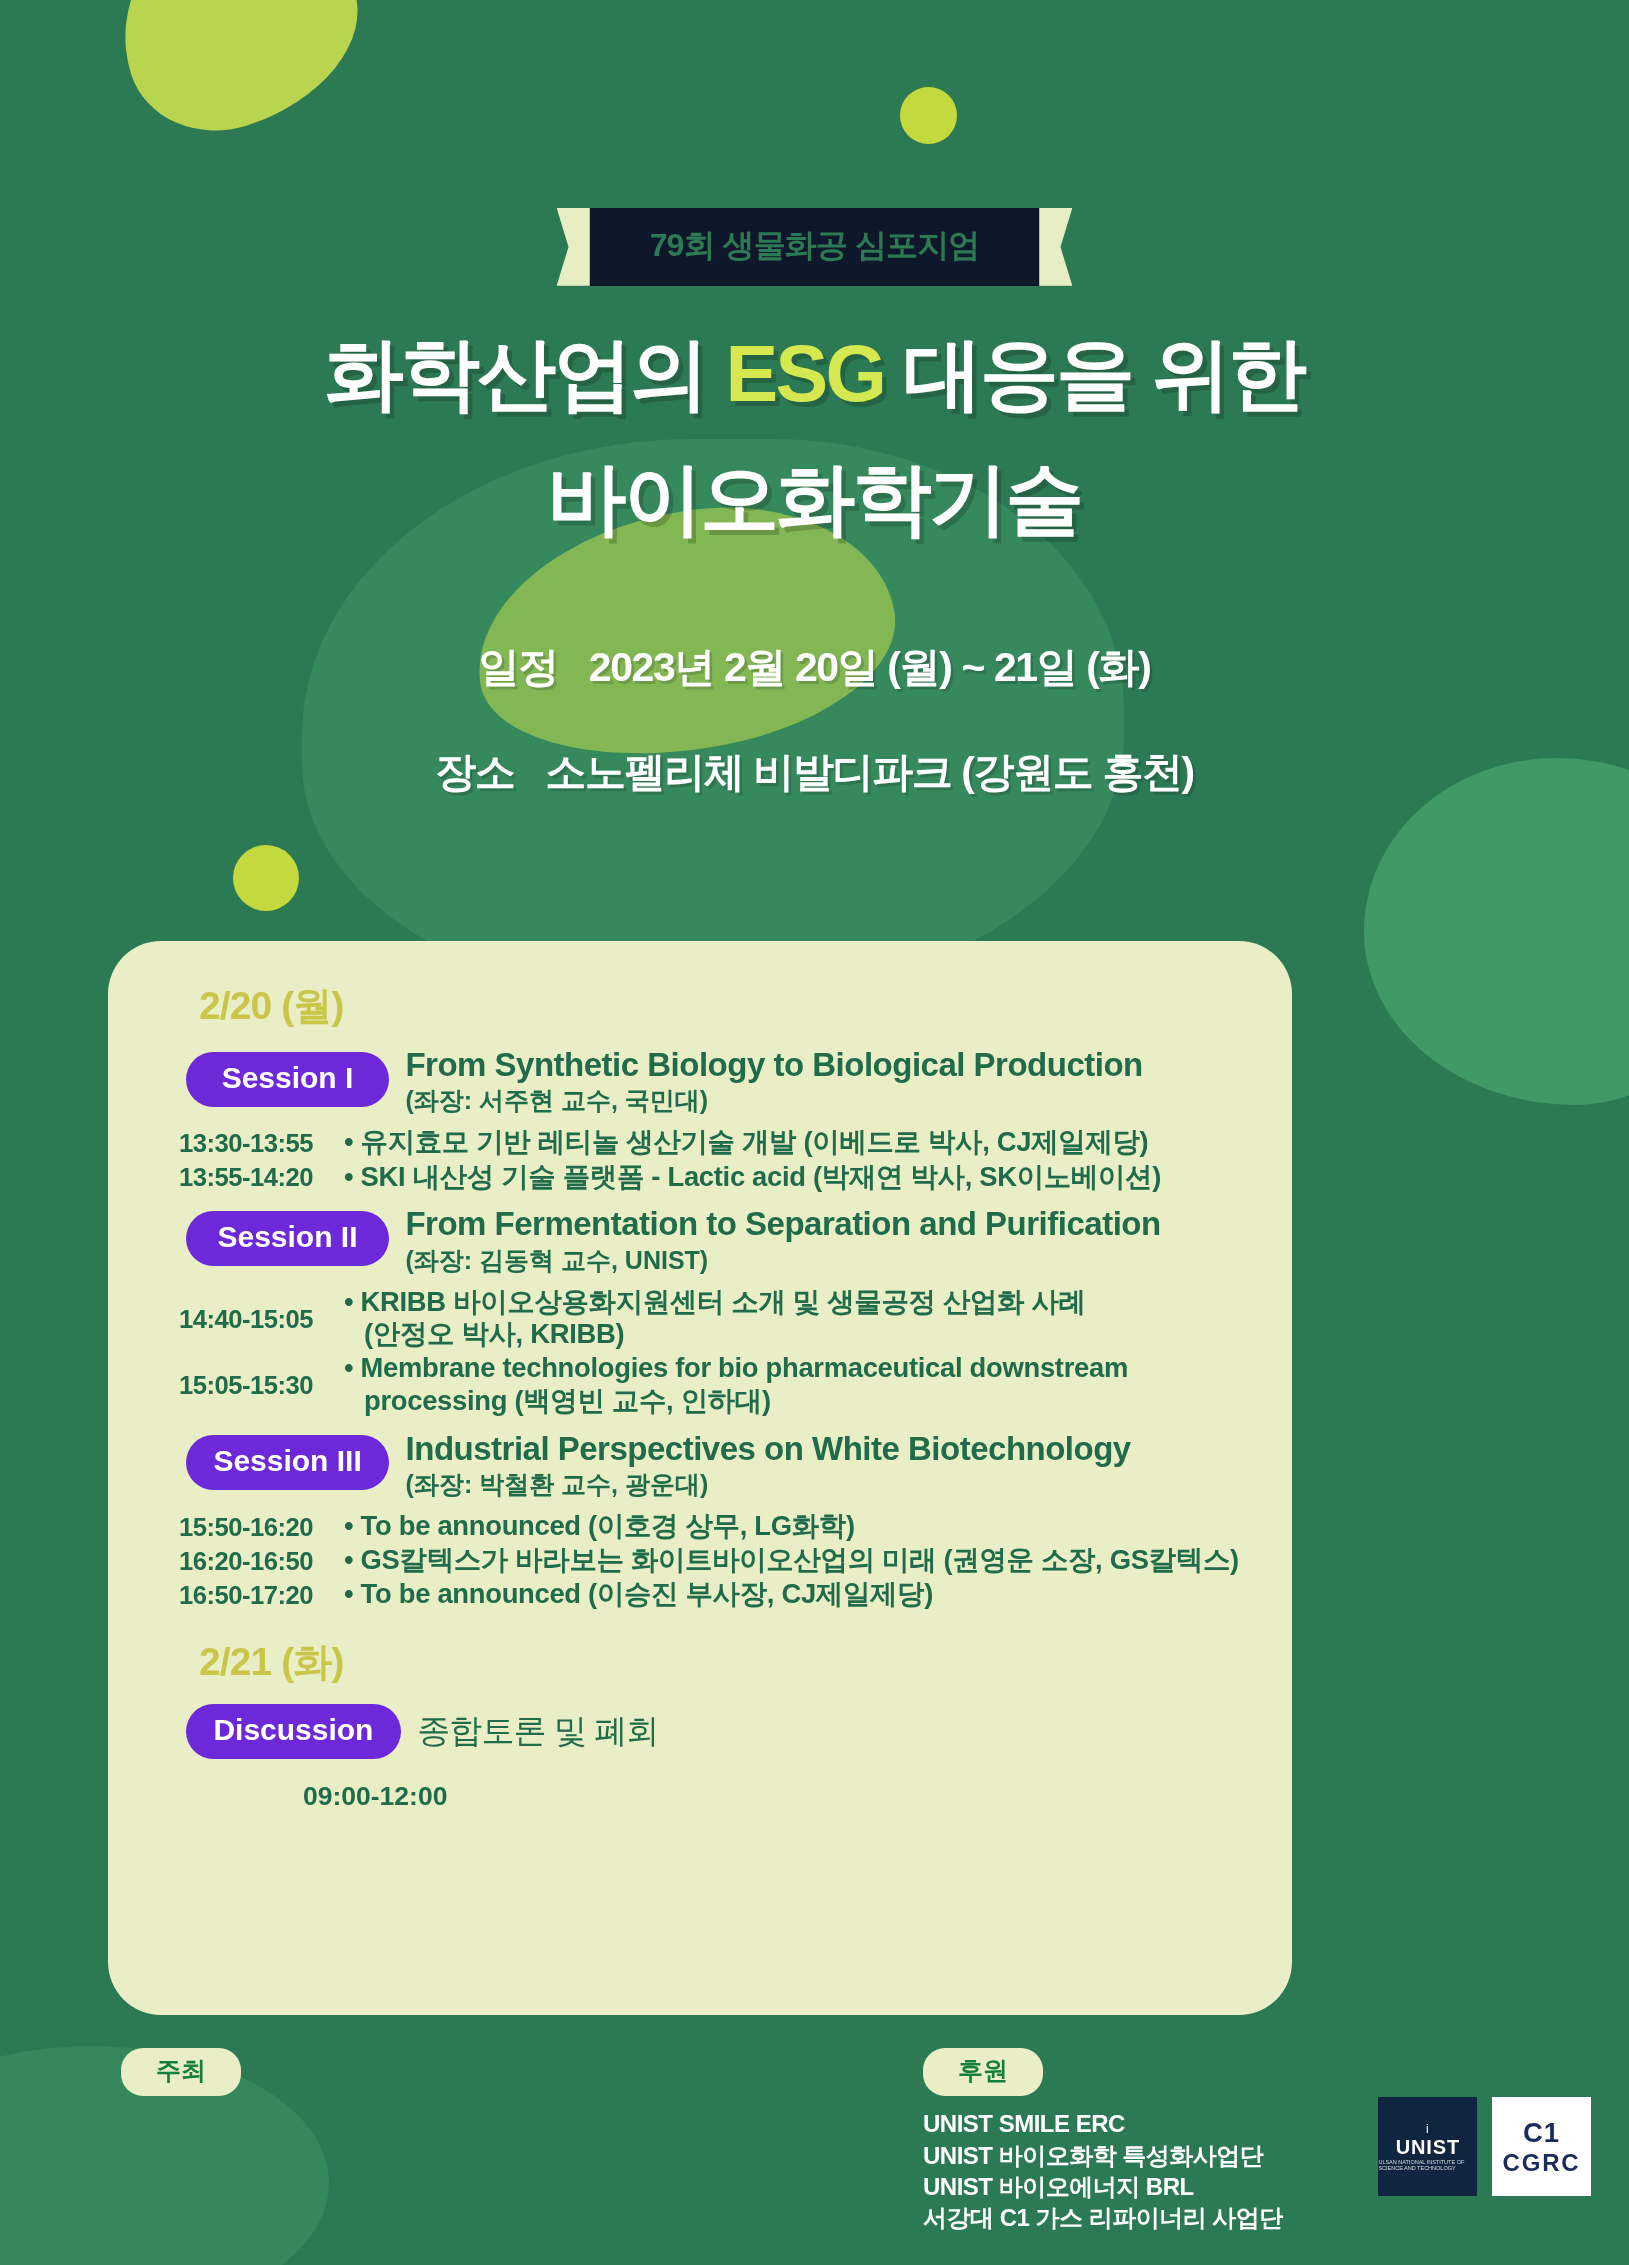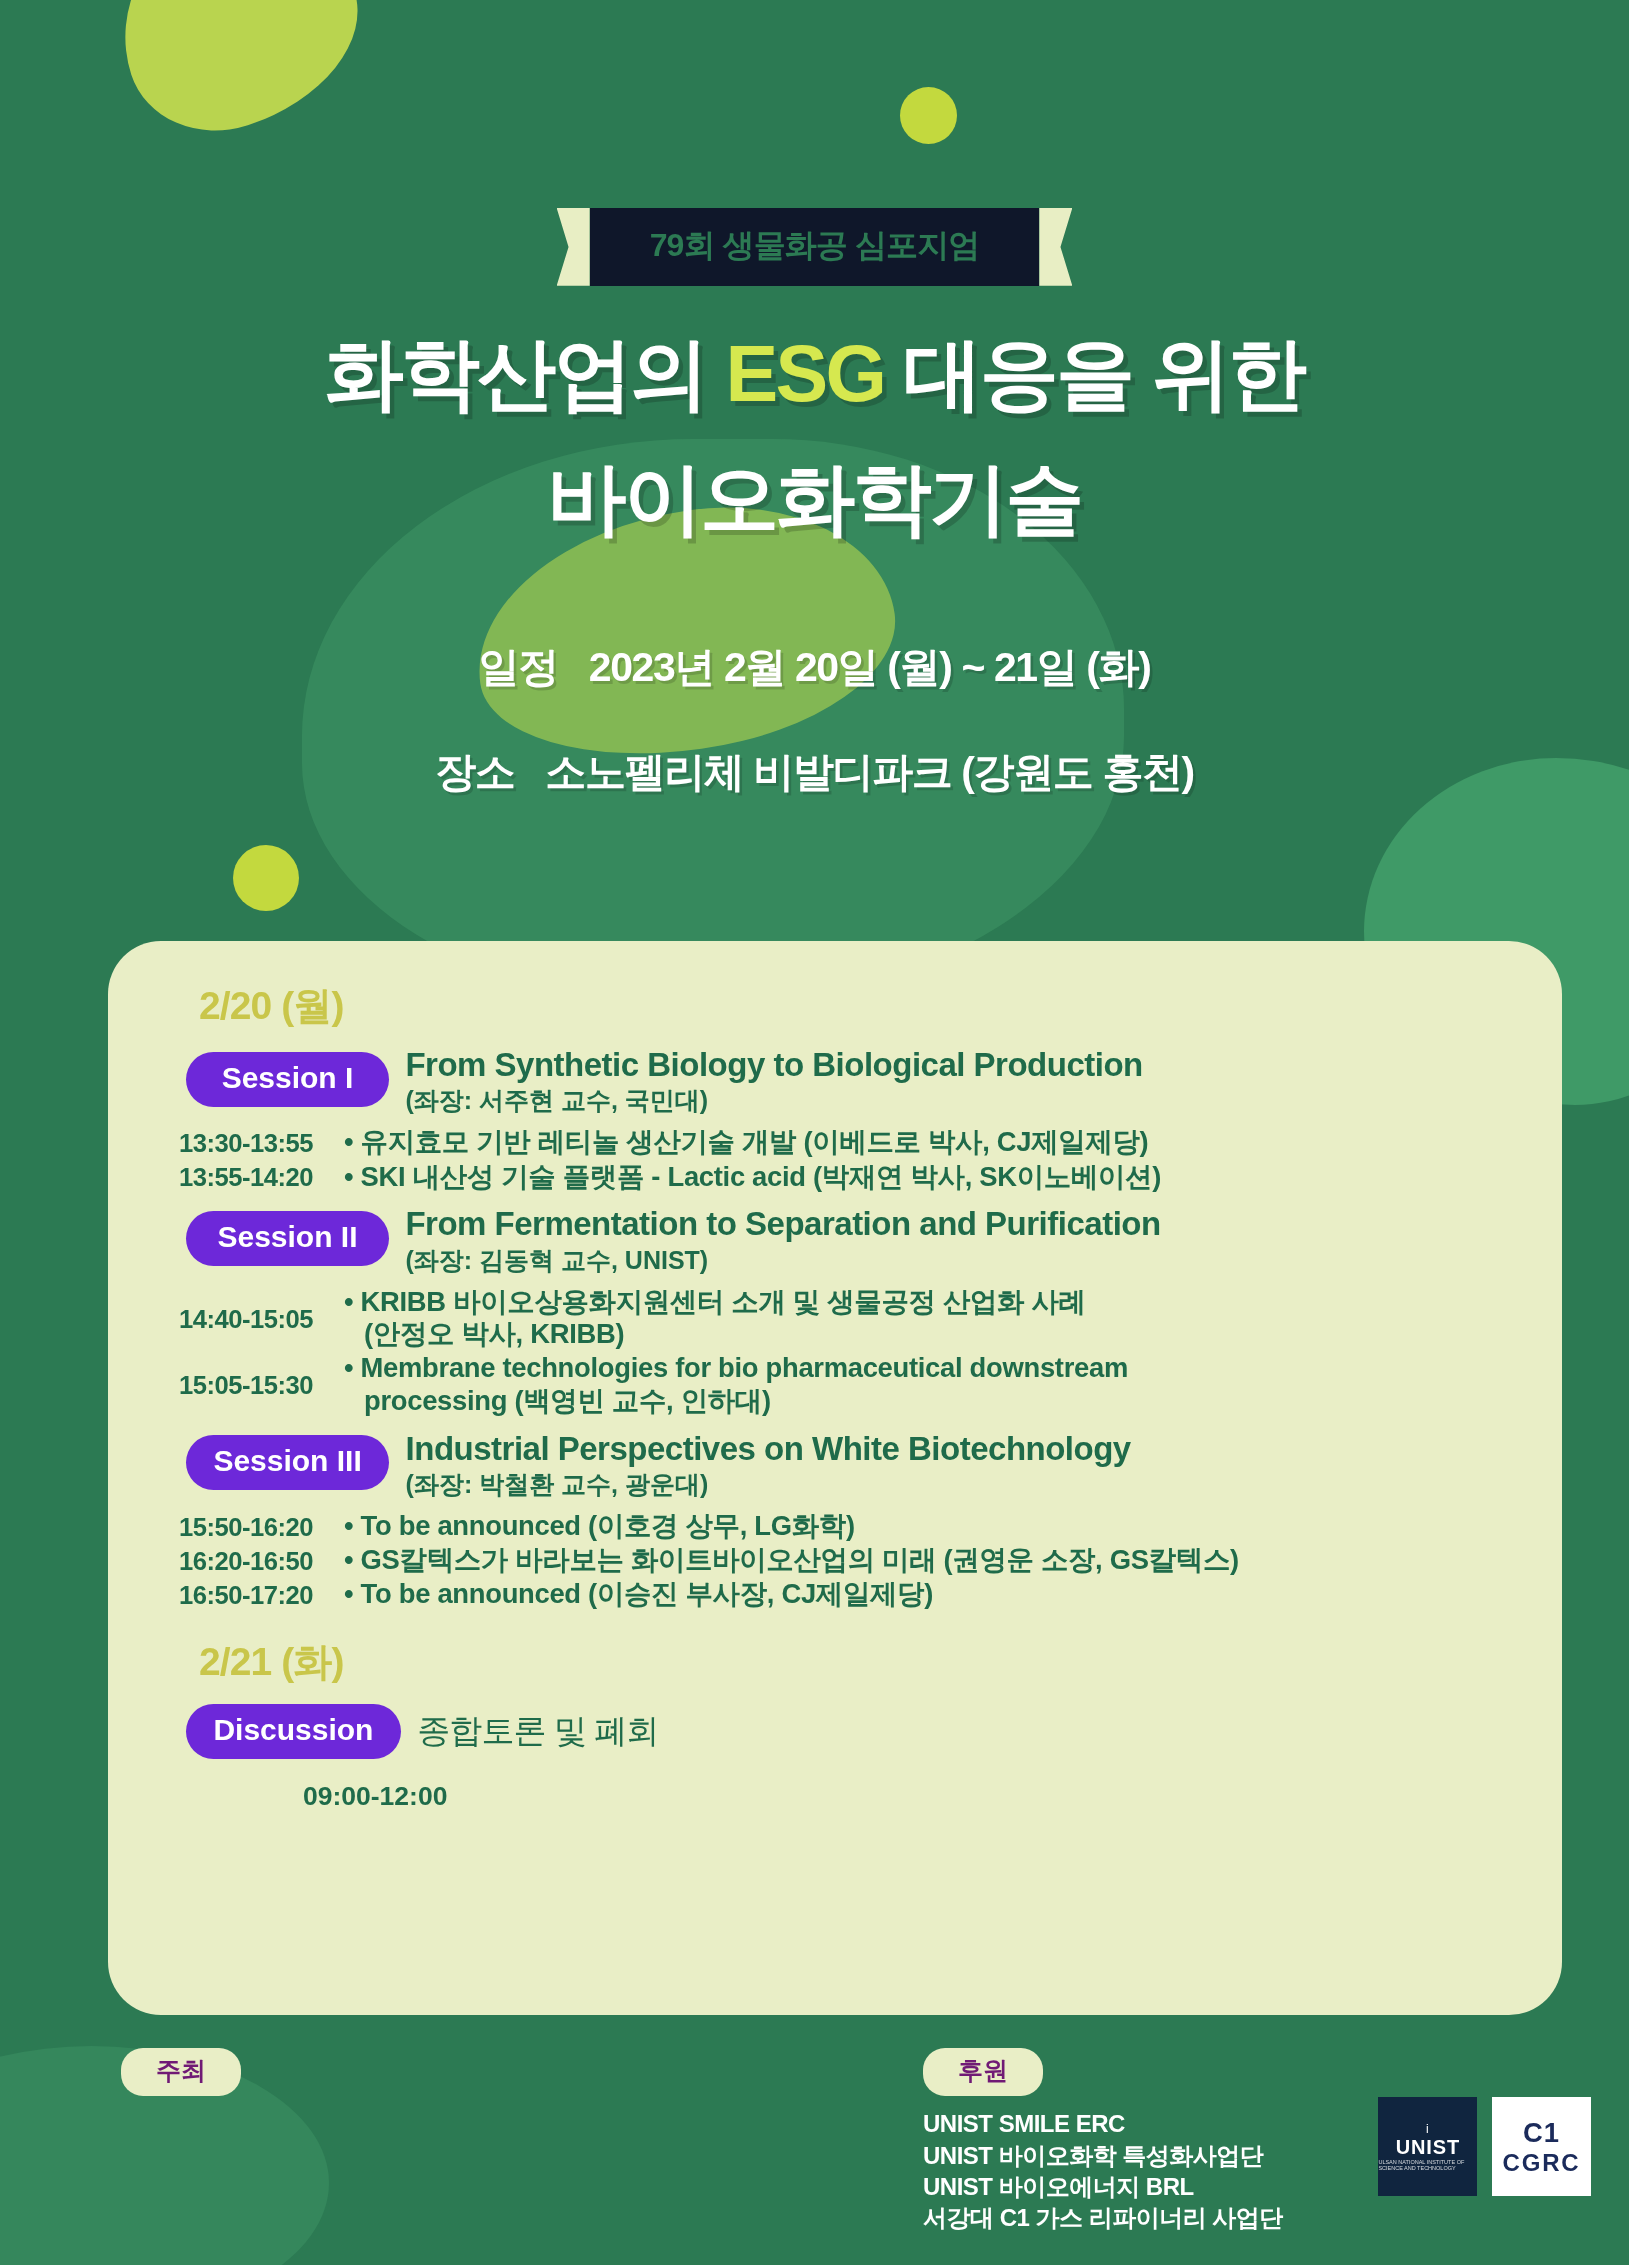--- a/index.html
+++ b/index.html
@@ -75,21 +75,21 @@
     position: absolute; left: 0; right: 0; text-align: center;
     color: #fff; font-size: 41px; font-weight: bold; letter-spacing: -1.4px;
     text-shadow: 2.7px 2.7px 0 rgba(0,0,0,.15);
   }
   #info-date { top: 640px; }
   #info-place { top: 745px; }
   .info-label { margin-right: 31px; }
 
   
   #program-card {
-    position: absolute; left: 108px; top: 941px; width: 1454px; height: 1074px;
+    position: absolute; left: 108px; top: 941px; width: 1184px; height: 1074px;
     background: #e9eec6; border-radius: 53px; padding: 31px 40px;
   }
   .day-heading {
     color: #c9c64a; font-size: 39px; font-weight: bold; letter-spacing: -0.9px;
     margin-left: 51px;
   }
   #day1-heading { margin-top: 7.3px; }
   #day2-heading { margin-top: 24px; }
 
   .session-block { margin-top: 14.6px; position: relative; padding-left: 0; }
@@ -128,21 +128,21 @@
 
   
   .ghost {
     position: absolute; color: rgba(255,255,255,.12); font-size: 42px;
     font-weight: bold; pointer-events: none;
   }
 
   
   #footer { position: absolute; left: 0; right: 0; bottom: 0; height: 228px; }
   .pill {
-    background: #e9eec6; color: #701a75; border-radius: 22px;
+    background: #e9eec6; color: #15803d; border-radius: 22px;
     font-size: 25px; font-weight: bold; padding: 6.4px 35px 8.2px; display: inline-block;
   }
   #host-col { position: absolute; left: 121px; top: 11px; }
   #spons-col { position: absolute; left: 923px; top: 11px; }
   .org-list { margin-top: 12.8px; color: #fff; font-size: 26.5px; font-weight: bold; line-height: 1.32; letter-spacing: -0.5px; }
   .org-list.small { font-size: 24px; line-height: 1.3; }
 
   #logos { position: absolute; right: 38px; top: 60px; display: flex; gap: 14.6px; }
   .logo-box { background: #fff; width: 99px; height: 99px; display: flex; align-items: center; justify-content: center; }
   #unist-logo { background: #10253f; flex-direction: column; color: #fff; }

